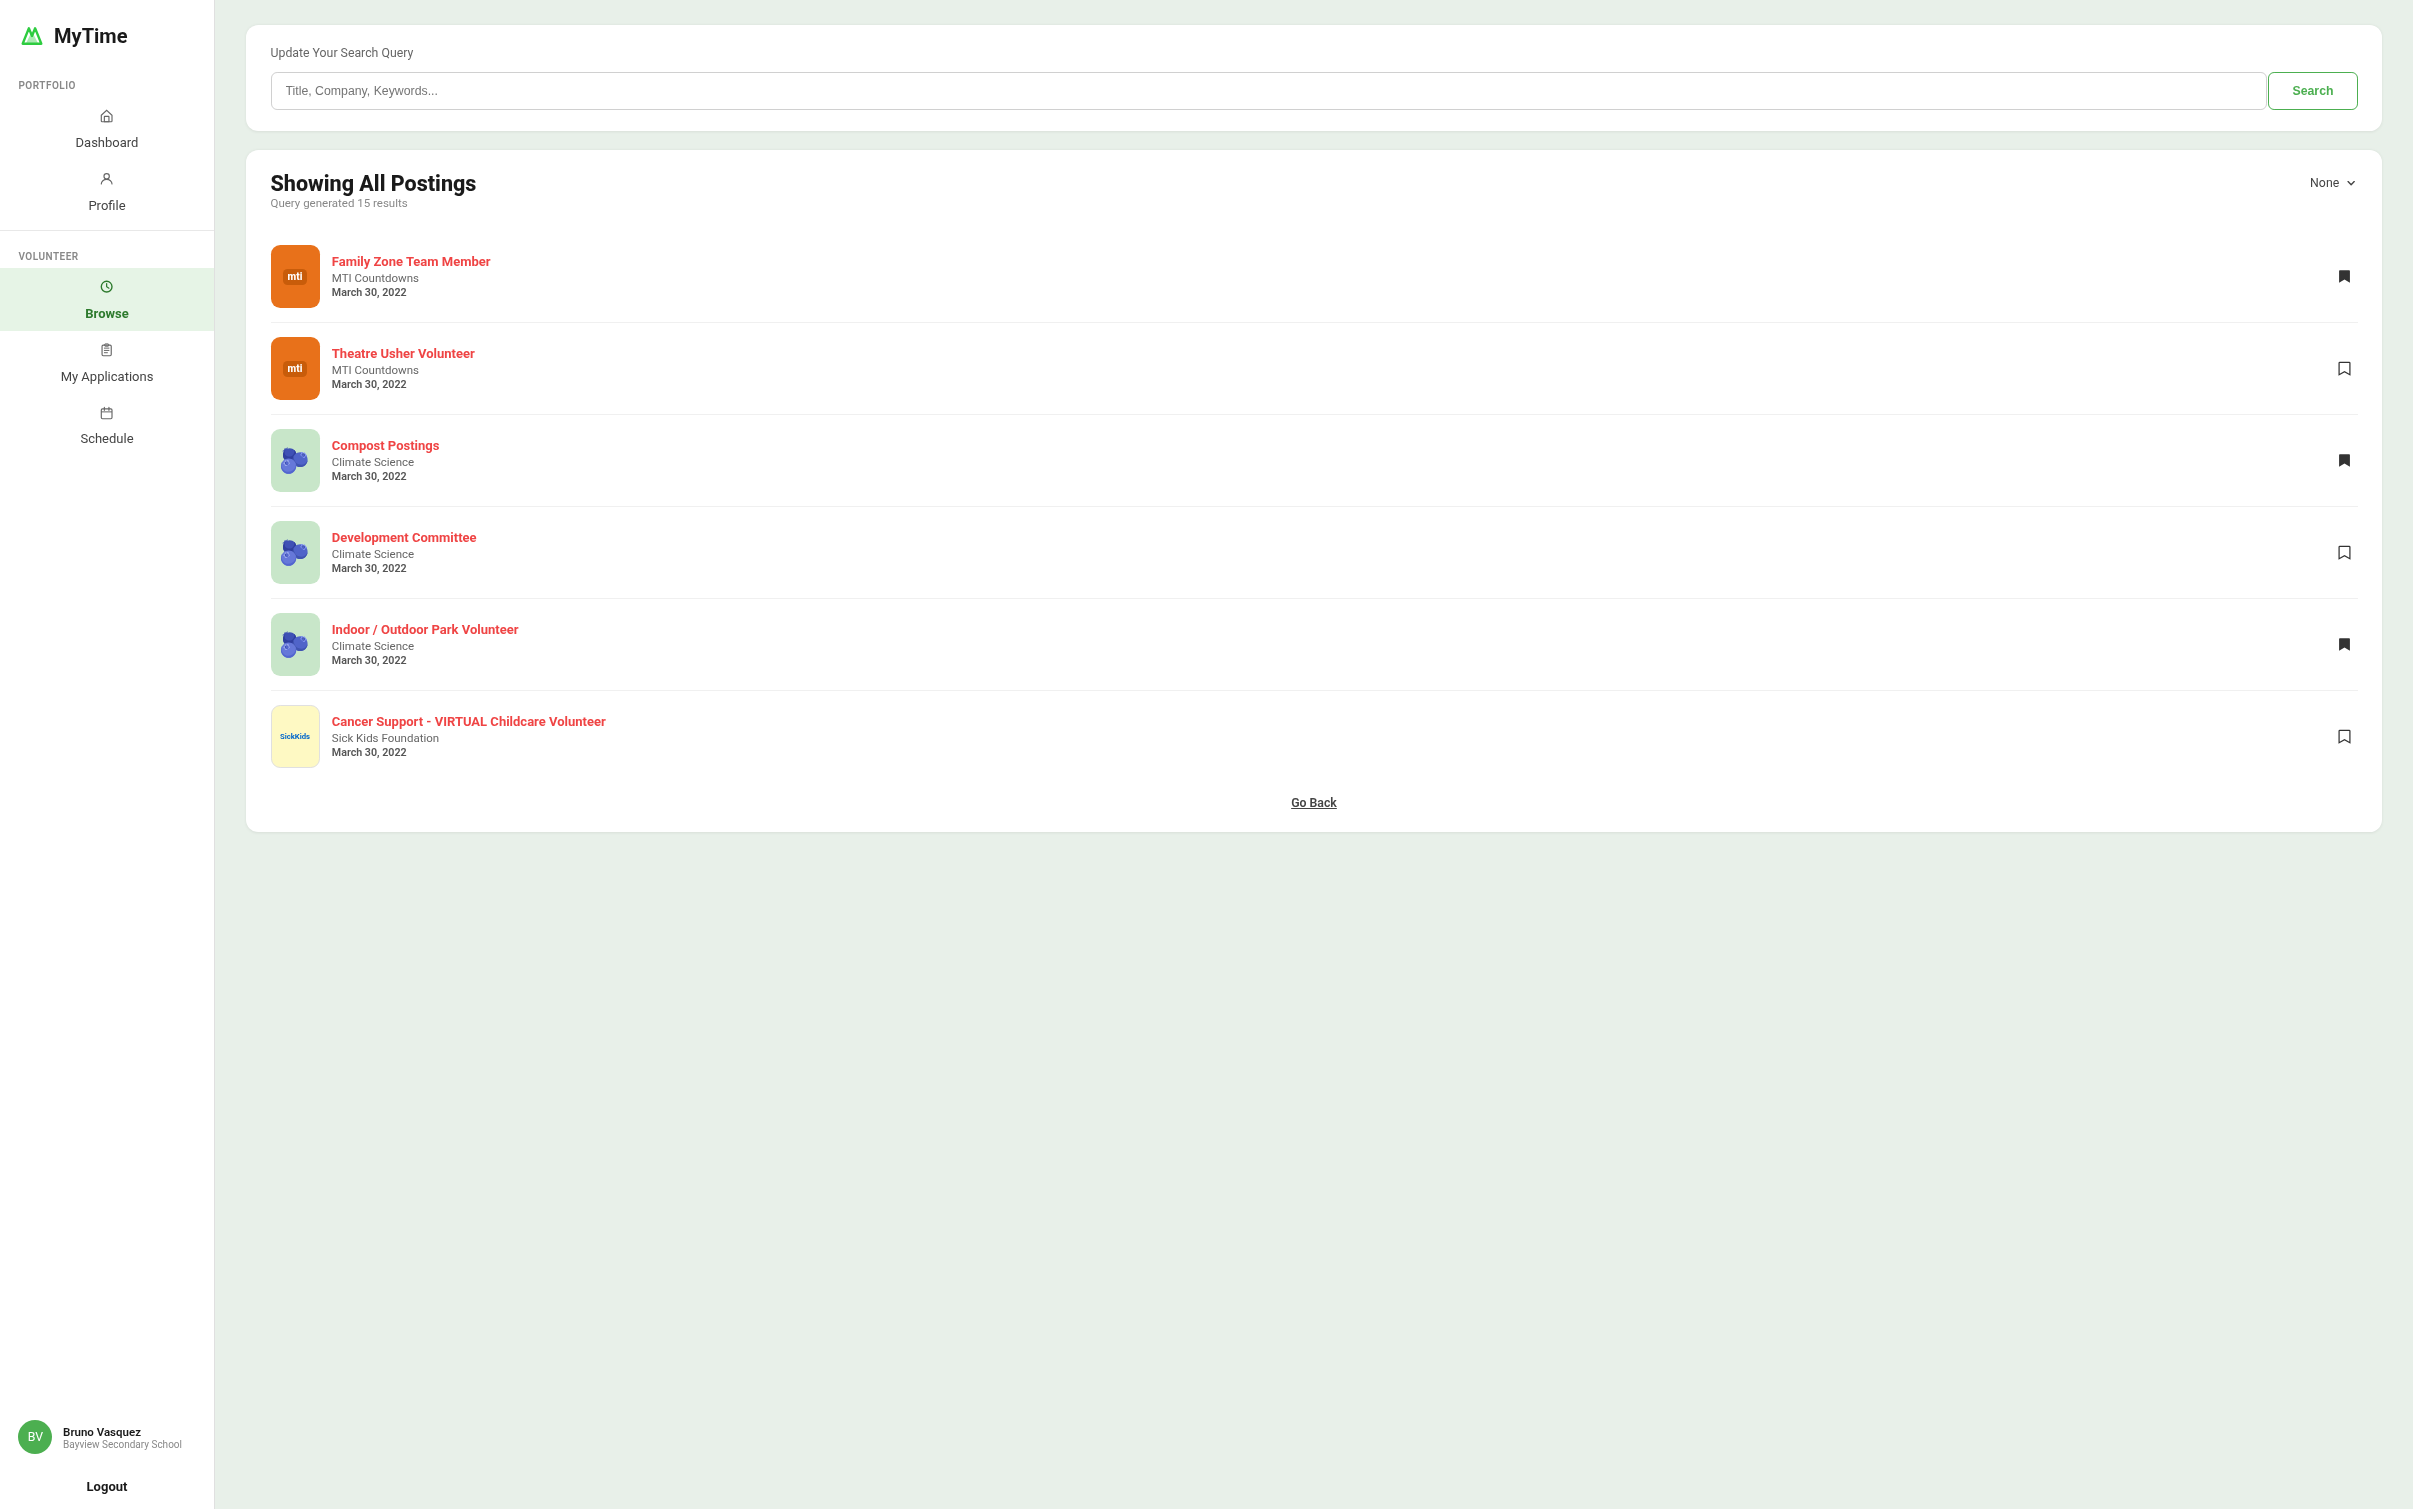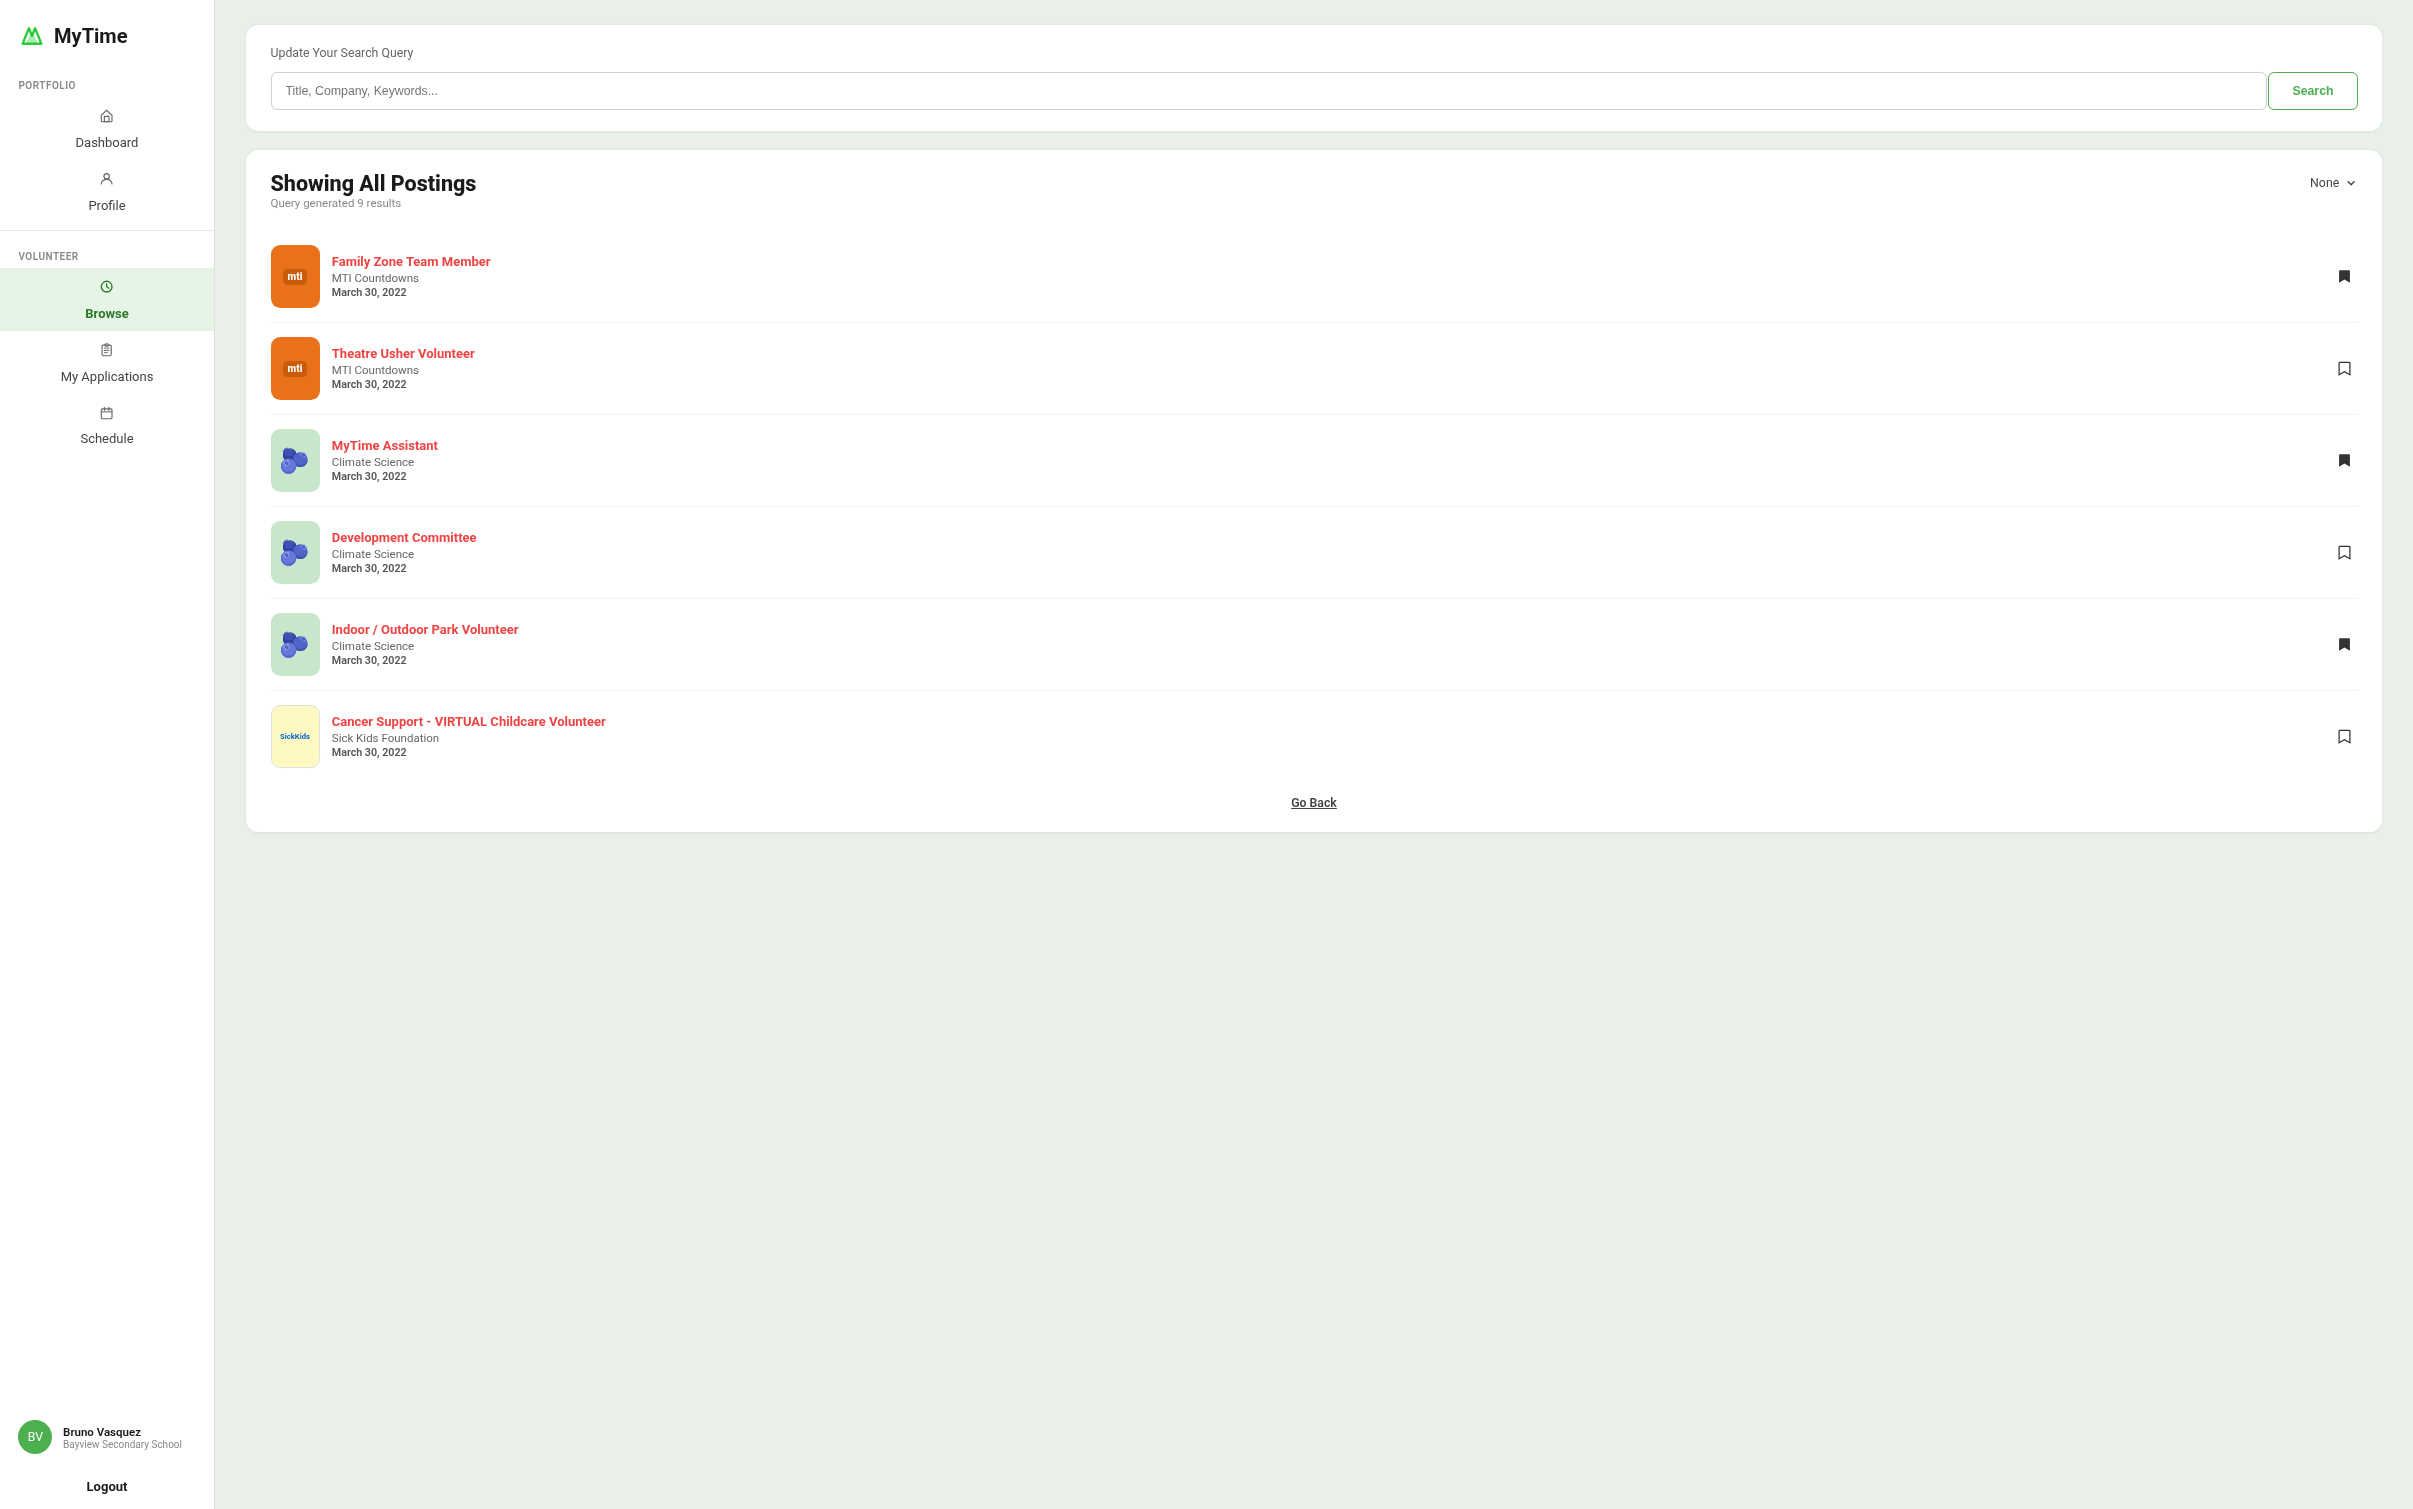--- a/index.html
+++ b/index.html
@@ -379,21 +379,21 @@
     <div class="search-row">
       <input class="search-input" type="text" placeholder="Title, Company, Keywords..." style="">
       <button class="search-button">Search</button>
     </div>
   </div>
 
   <div class="postings-card">
     <div class="postings-header">
       <div>
         <div class="postings-title">Showing All Postings</div>
-        <div class="postings-query">Query generated 9 results</div>
+        <div class="postings-query">Query generated 15 results</div>
       </div>
       <div class="postings-filter">
         <span>None</span>
         <svg width="12.3" height="12.3" viewBox="0 0 16 16" fill="none">
           <path d="M4 6l4 4 4-4" stroke="#444" stroke-width="1.8" stroke-linecap="round" stroke-linejoin="round"></path>
         </svg>
       </div>
     </div>
 
     <div id="postings-list">
@@ -425,21 +425,21 @@
             <svg width="17" height="17" viewBox="0 0 22 22" fill="none">
               <path d="M5 3h12a1 1 0 011 1v15l-7-4-7 4V4a1 1 0 011-1z" stroke="#333" stroke-width="1.6"></path>
             </svg>
           </button>
     </div>
         <div class="posting-item">
       <div class="posting-logo climate">
         <span class="climate-mascot">🫐</span>
       </div>
       <div class="posting-info">
-        <div class="posting-title">MyTime Assistant</div>
+        <div class="posting-title">Compost Postings</div>
         <div class="posting-company">Climate Science</div>
         <div class="posting-date">March 30, 2022</div>
       </div>
       <button class="bookmark-btn">
             <svg width="17" height="17" viewBox="0 0 22 22" fill="currentColor">
               <path d="M5 3h12a1 1 0 011 1v15l-7-4-7 4V4a1 1 0 011-1z"></path>
             </svg>
           </button>
     </div>
         <div class="posting-item">

